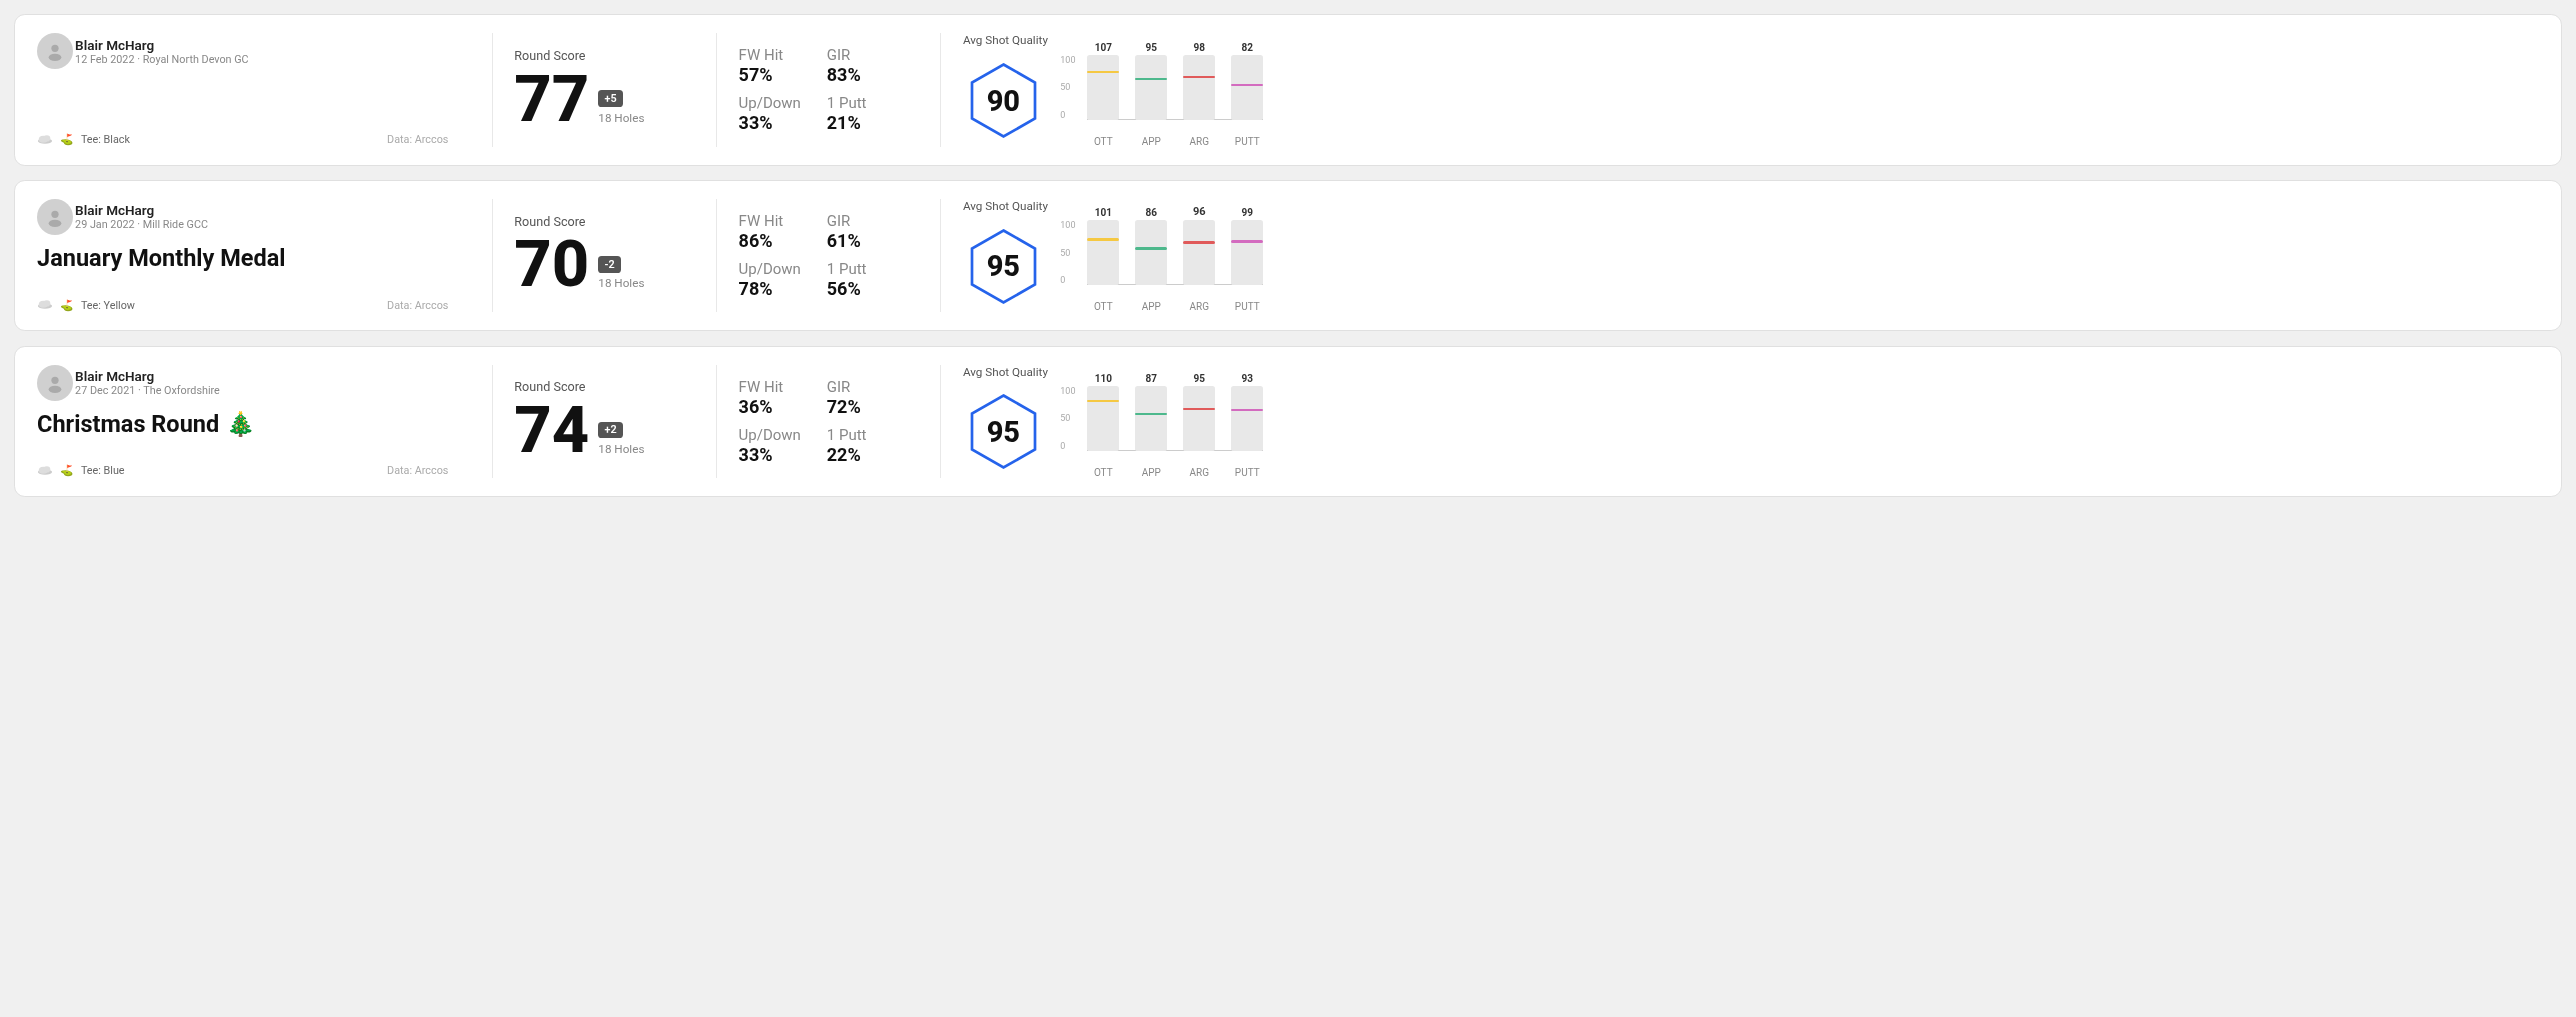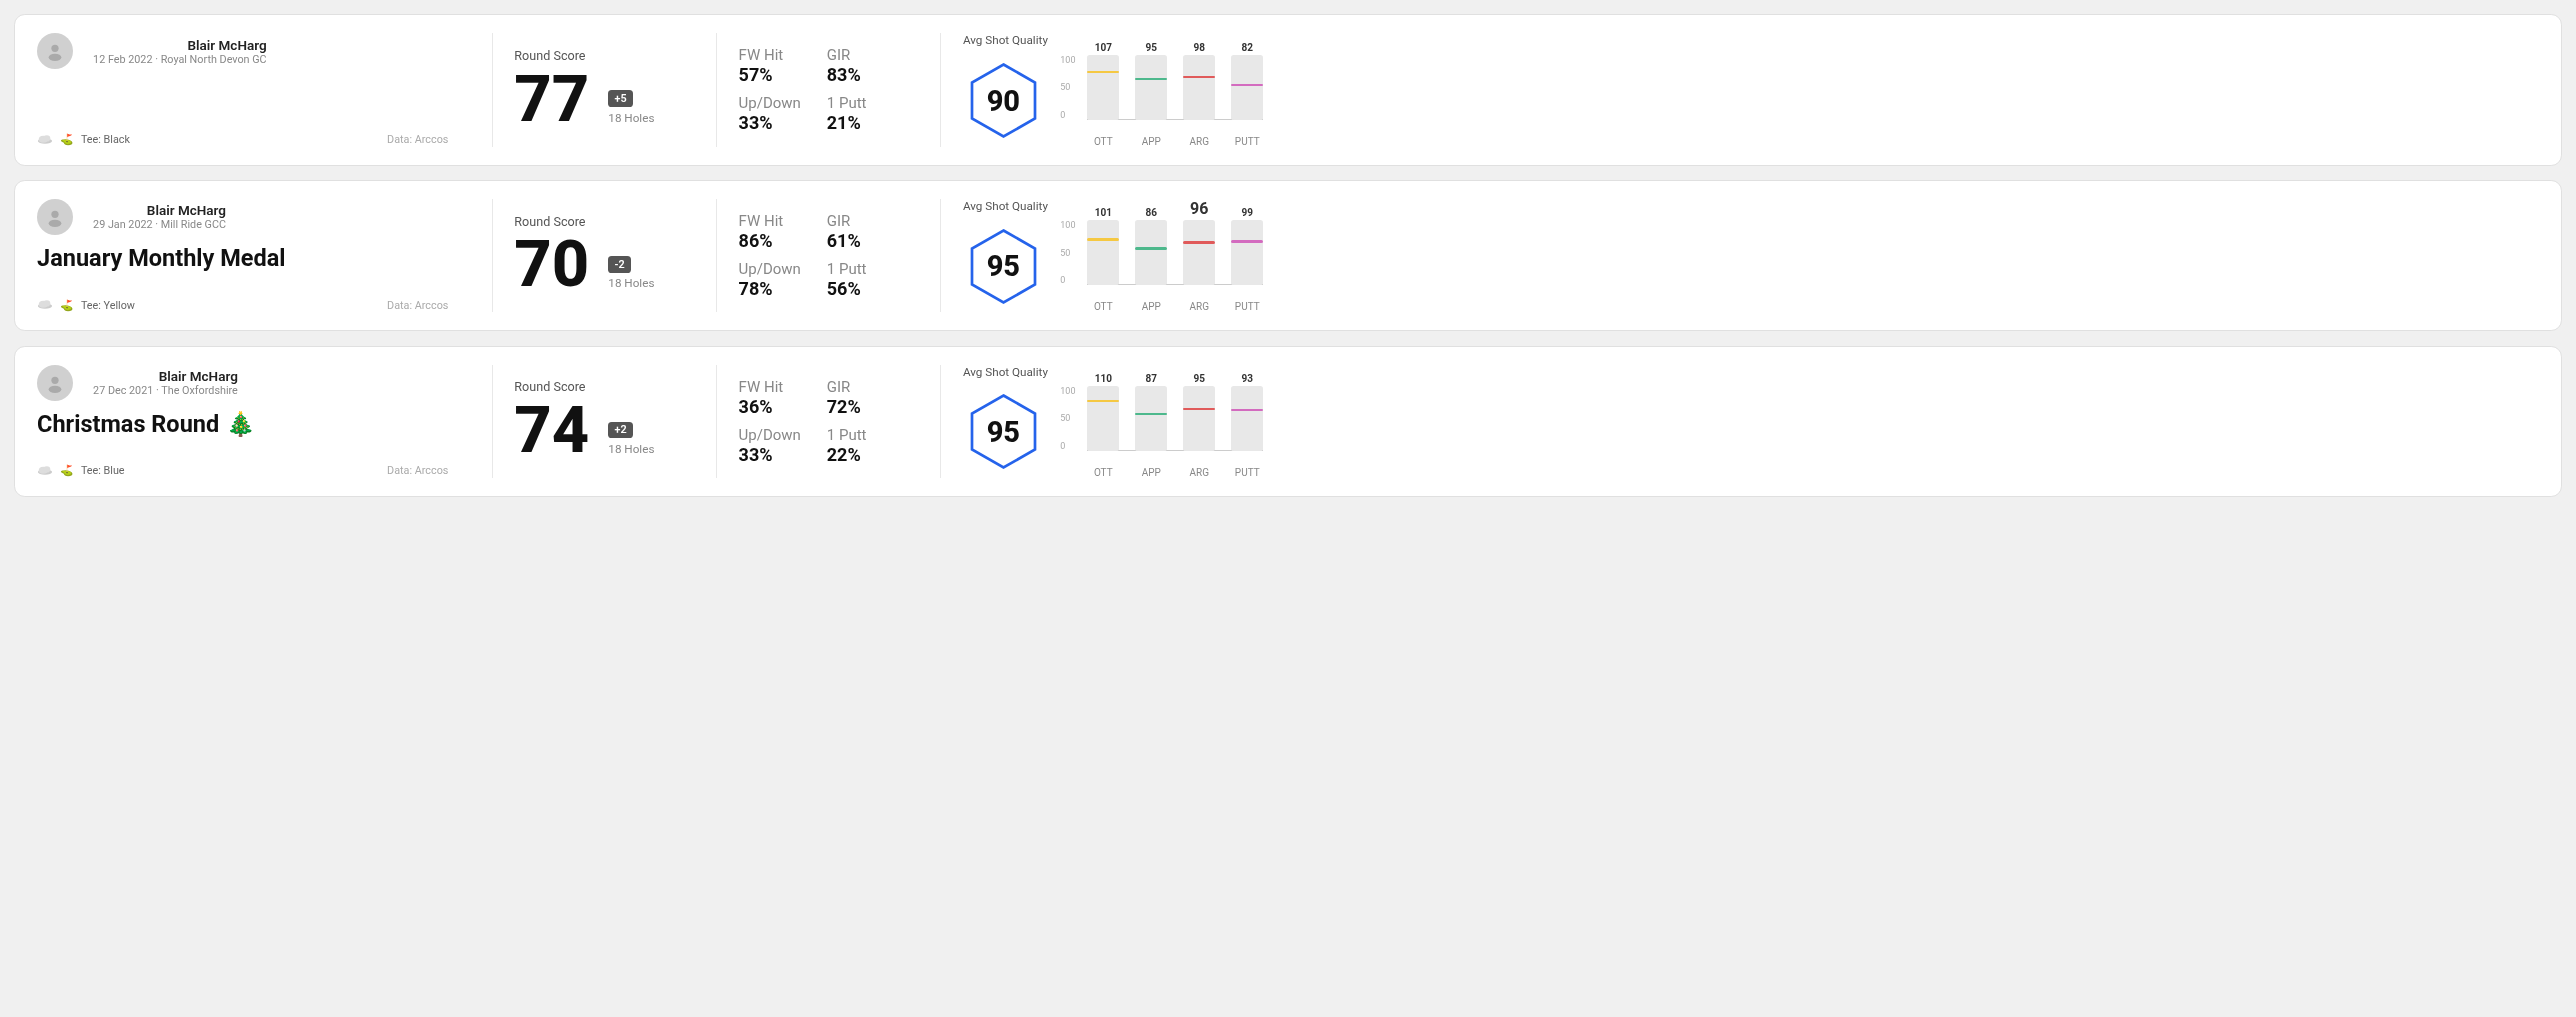--- a/index.html
+++ b/index.html
@@ -21,23 +21,22 @@
     .left-section {
       flex: 0 0 433px;
       display: flex;
       flex-direction: column;
       justify-content: space-between;
       padding-right: 21.7px;
     }
     .user-info {
       display: flex;
       align-items: center;
-      gap: 20px;
+      gap: 2px;
       margin-bottom: 9px;
-      text-align: right;
     }
     .avatar {
       width: 36px;
       height: 36px;
       border-radius: 50%;
       background: #d0d0d0;
       display: flex;
       align-items: center;
       justify-content: center;
       color: #888;
@@ -91,21 +90,21 @@
       padding-right: 21.7px;
     }
     .score-label {
       font-size: 12.6px;
       color: #555;
       margin-bottom: 3.6px;
     }
     .score-row {
       display: flex;
       align-items: flex-end;
-      gap: 19px;
+      gap: 9px;
     }
     .score-number {
       font-size: 65px;
       font-weight: 800;
       color: #111;
       line-height: 1;
     }
     .score-badge-col {
       display: flex;
       flex-direction: column;
@@ -429,21 +428,21 @@
     </div>
                 <div style="display:flex;flex-direction:column;align-items:center;flex:1;text-align:center;">
       <span style="font-size:10px;font-weight:700;color:#333;margin-bottom:1.8px;">86</span>
       <div style="width:32px;height:65px;background:#e8e8e8;border-radius:2.7px;position:relative;display:flex;align-items:flex-end;">
         <div style="width:100%;height:38px;background:#e8e8e8;border-radius:2.7px;position:relative;">
           <div style="position:absolute;top:0;left:0;right:0;height:2.7px;background:#4db88c;border-radius:1.8px;"></div>
         </div>
       </div>
     </div>
                 <div style="display:flex;flex-direction:column;align-items:center;flex:1;">
-      <span style="font-size:16px;font-weight:700;color:#333;margin-bottom:1.8px;">96</span>
+      <span style="font-size:11px;font-weight:700;color:#333;margin-bottom:1.8px;">96</span>
       <div style="width:32px;height:65px;background:#e8e8e8;border-radius:2.7px;position:relative;display:flex;align-items:flex-end;">
         <div style="width:100%;height:44px;background:#e8e8e8;border-radius:2.7px;position:relative;">
           <div style="position:absolute;top:0;left:0;right:0;height:2.7px;background:#e05a5a;border-radius:1.8px;"></div>
         </div>
       </div>
     </div>
                 <div style="display:flex;flex-direction:column;align-items:center;flex:1;">
       <span style="font-size:10px;font-weight:700;color:#333;margin-bottom:1.8px;">99</span>
       <div style="width:32px;height:65px;background:#e8e8e8;border-radius:2.7px;position:relative;display:flex;align-items:flex-end;">
         <div style="width:100%;height:45px;background:#e8e8e8;border-radius:2.7px;position:relative;">

